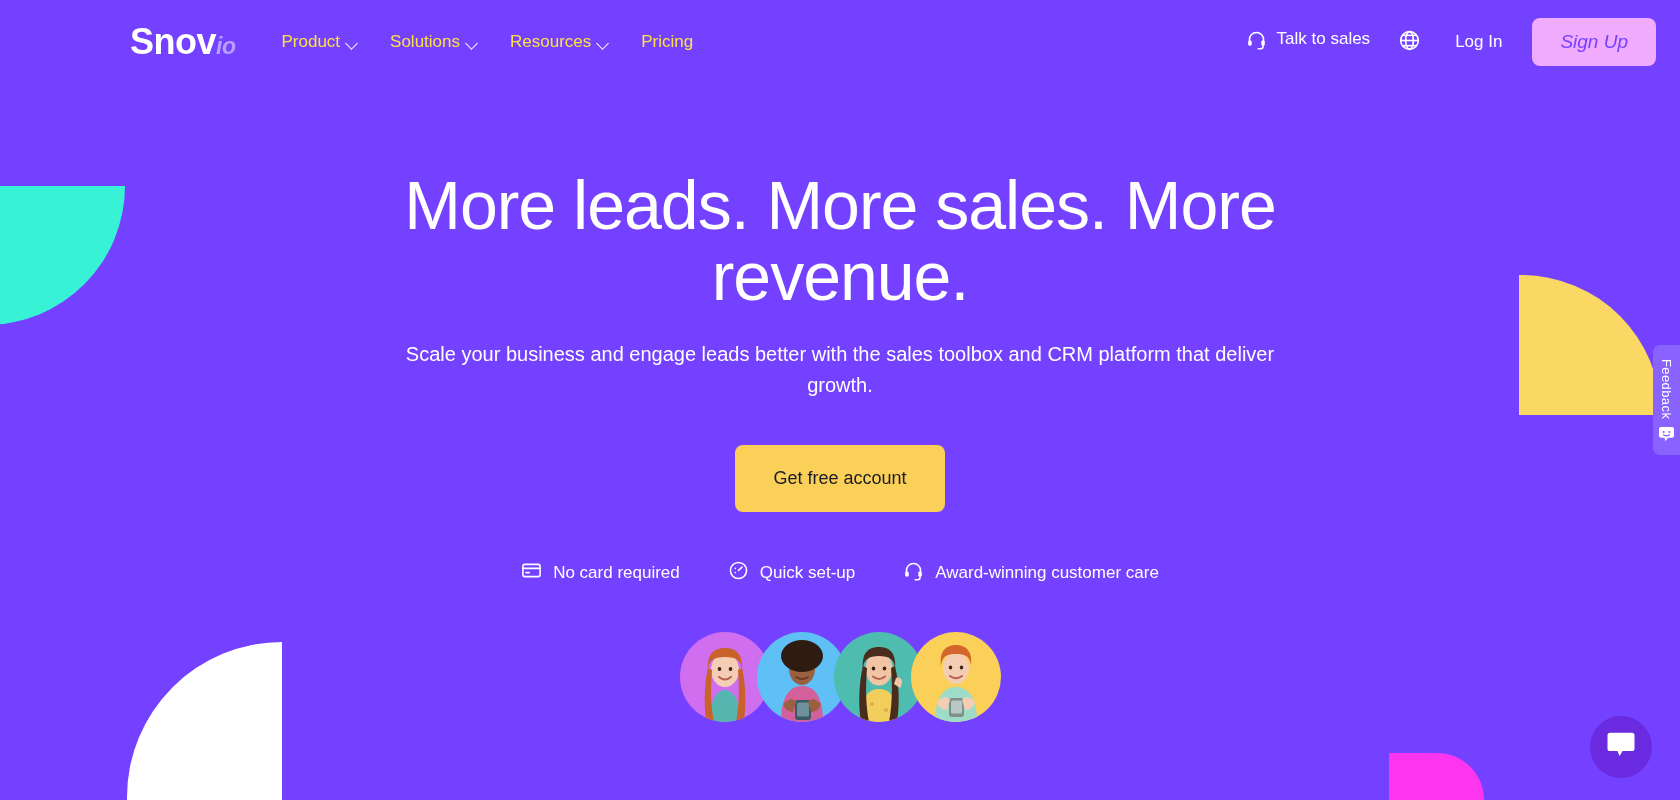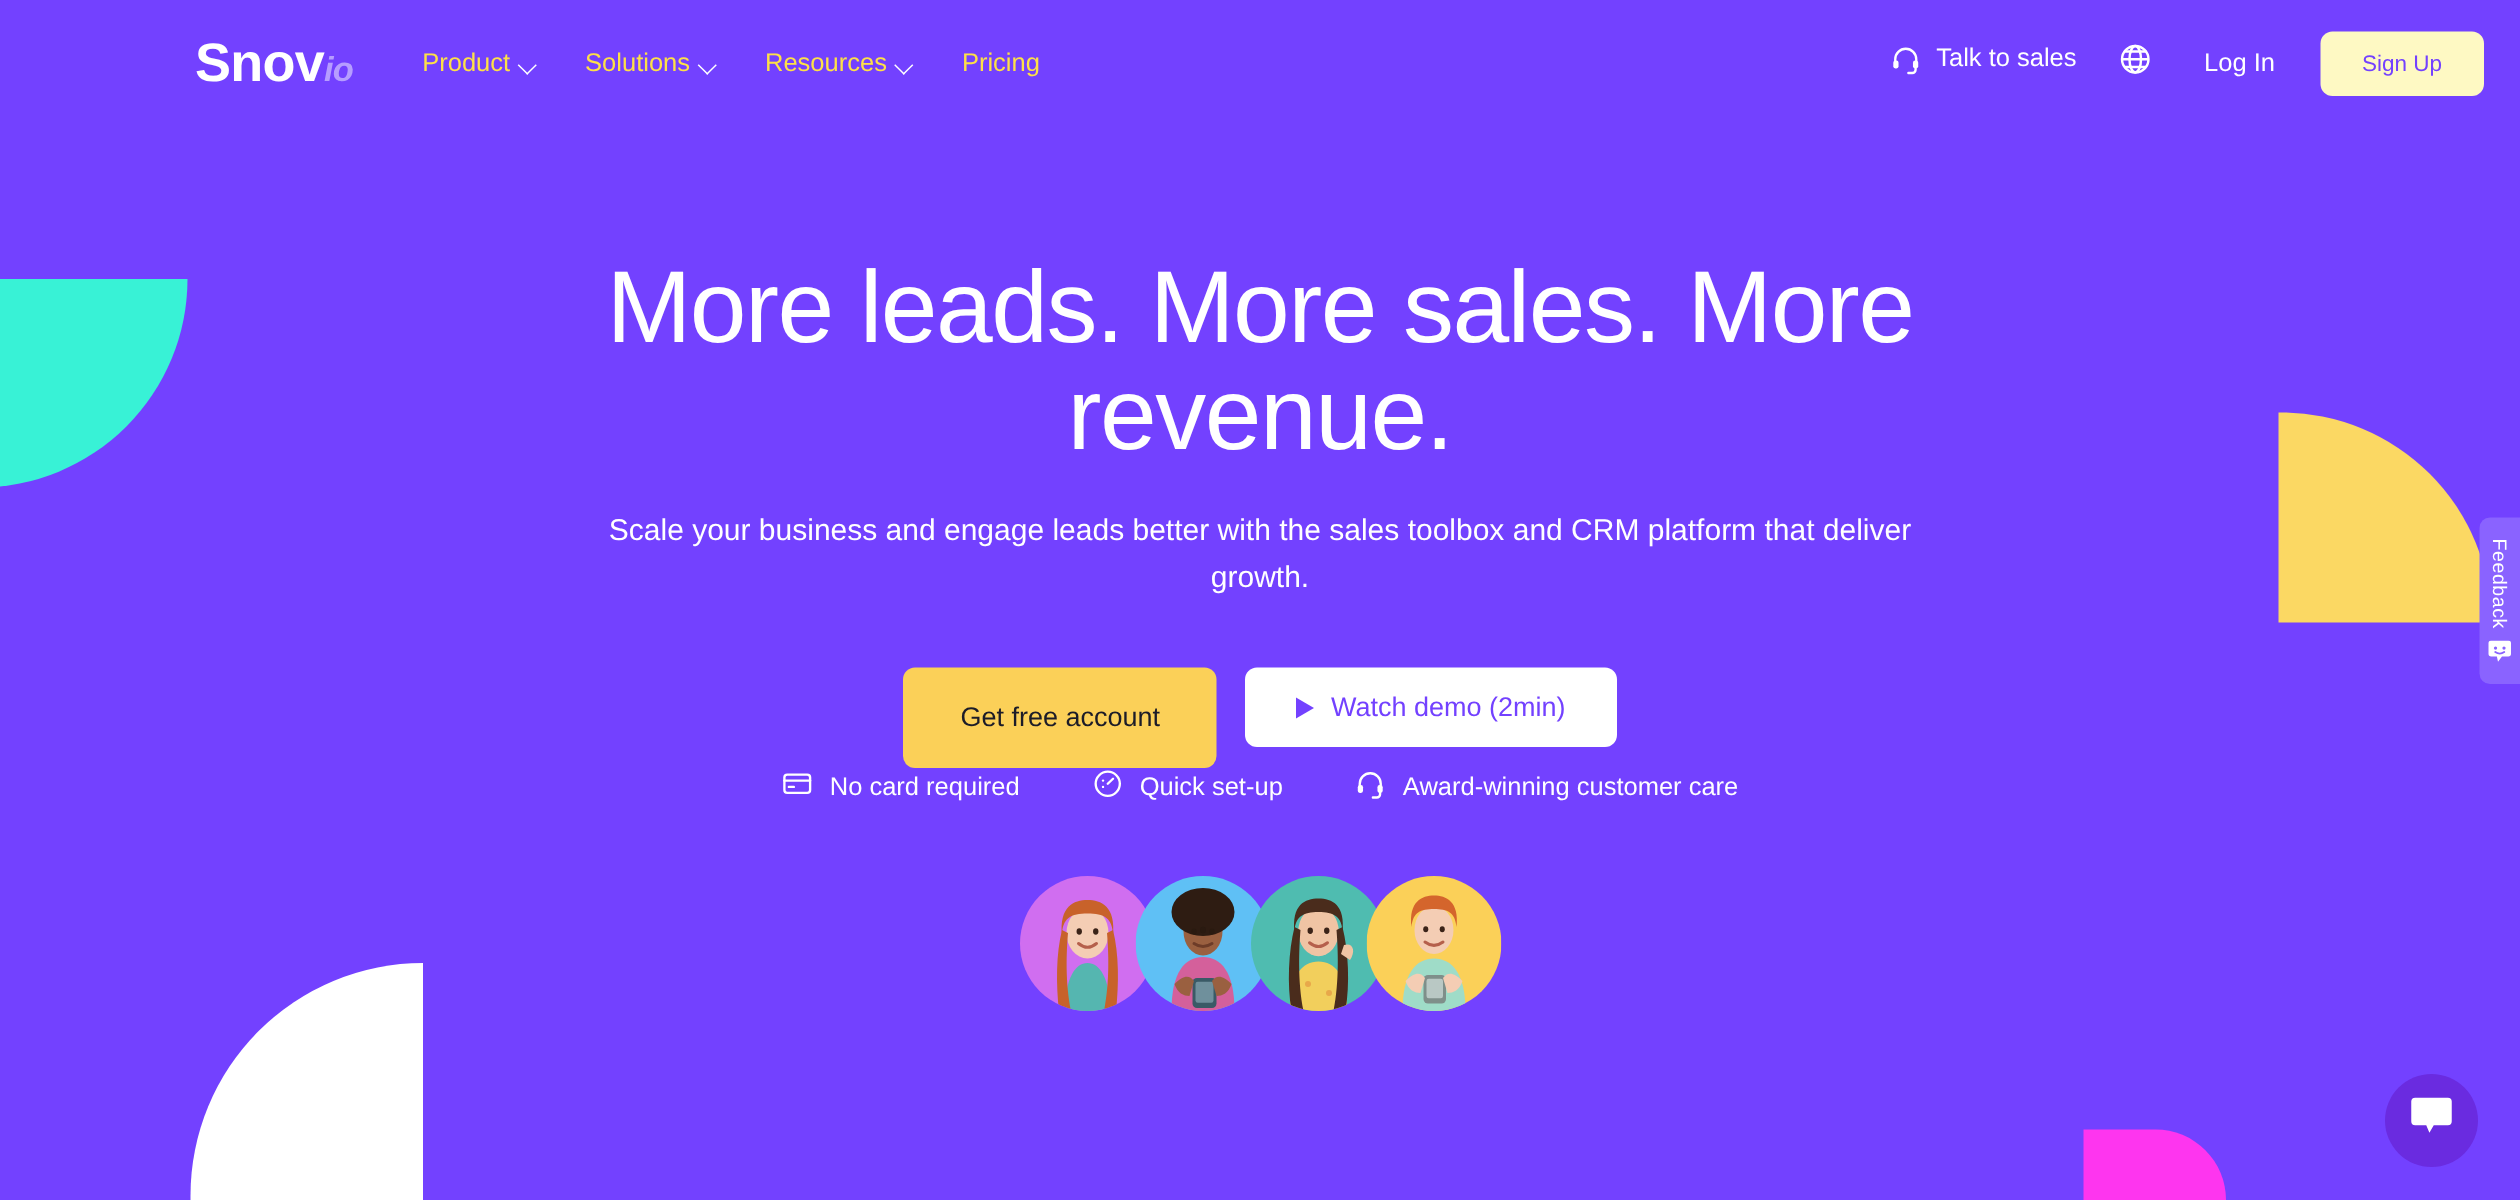--- a/index.html
+++ b/index.html
@@ -124,29 +124,30 @@
     margin-right: 34px;
   }
   .login-link {
     color: #ffffff;
     font-size: 17px;
     cursor: pointer;
     margin-right: 30px;
     white-space: nowrap;
   }
   .signup-btn {
-    background: #fef9c3;
+    background: #f0abfc;
     color: #7341ff;
-    font-size: 15px;
+    font-size: 19px;
     padding: 13px 28px;
     border: none;
     border-radius: 8px;
     cursor: pointer;
     font-family: "Liberation Sans", sans-serif;
     white-space: nowrap;
+    font-style: italic;
   }
 
   
   .hero {
     position: relative;
     z-index: 3;
     text-align: center;
     padding-top: 86px;
   }
   .hero-title {
@@ -205,20 +206,21 @@
     border-left: 12px solid #7341ff;
     border-top: 7px solid transparent;
     border-bottom: 7px solid transparent;
   }
 
   .features {
     display: flex;
     justify-content: center;
     align-items: center;
     gap: 48px;
+    margin-top: 48px;
   }
   .feature {
     display: flex;
     align-items: center;
     gap: 11px;
     color: #ffffff;
     font-size: 17px;
     white-space: nowrap;
   }
 
@@ -348,24 +350,20 @@
 </header>
 
 <main class="hero">
 
   <h1 class="hero-title">More leads. More sales. More revenue.</h1>
 
   <p class="hero-sub">Scale your business and engage leads better with the sales toolbox and CRM platform that deliver growth.</p>
 
   <div class="cta-row">
     <button class="btn-primary">Get free account</button>
-    <button class="btn-secondary">
-      <span class="play-tri"></span>
-      <span>Watch demo (2min)</span>
-    </button>
   </div>
 
   <div class="features">
 
     <div class="feature">
       <span>
         <svg width="21" height="21" viewBox="0 0 24 24" fill="none" stroke="#ffffff" stroke-width="1.8" stroke-linecap="round" stroke-linejoin="round">
           <rect x="2.2" y="5" width="19.6" height="14" rx="2.2"></rect>
           <line x1="2.2" y1="9.6" x2="21.8" y2="9.6"></line>
           <line x1="5.6" y1="14.4" x2="9.4" y2="14.4"></line>

